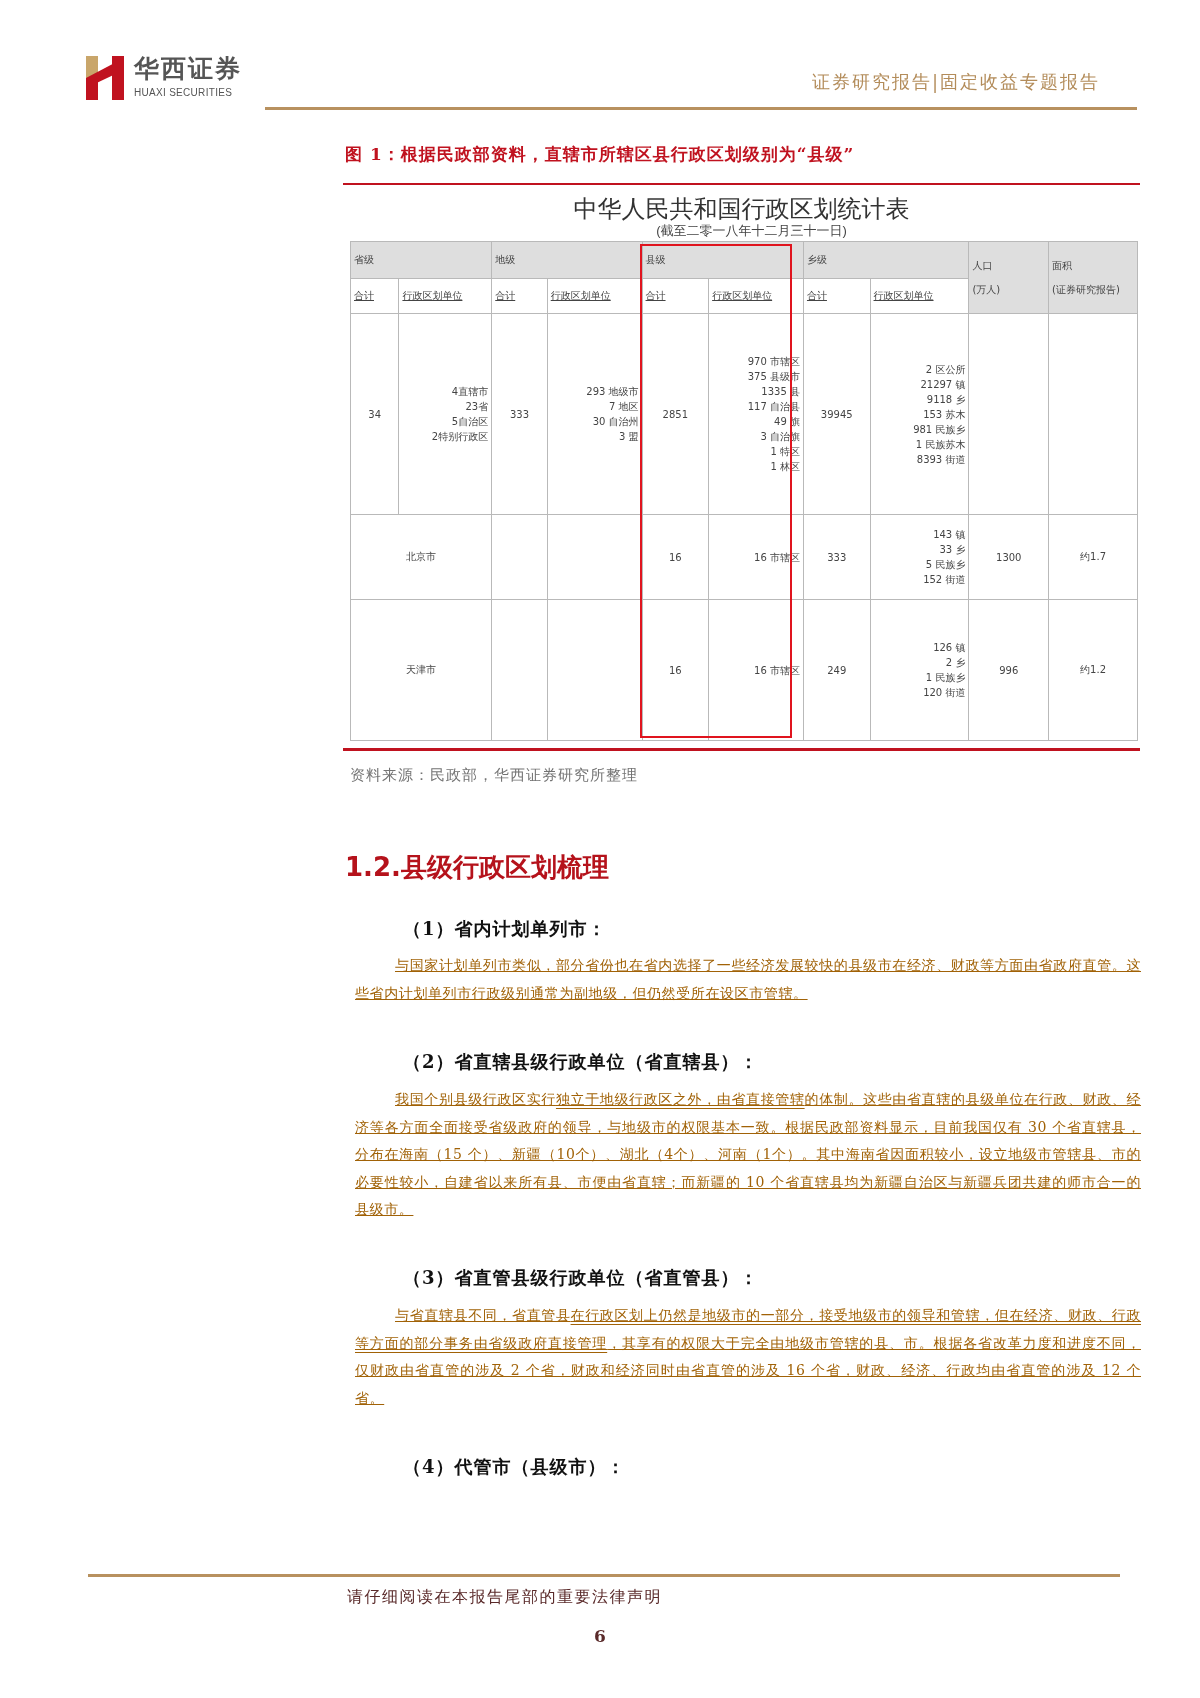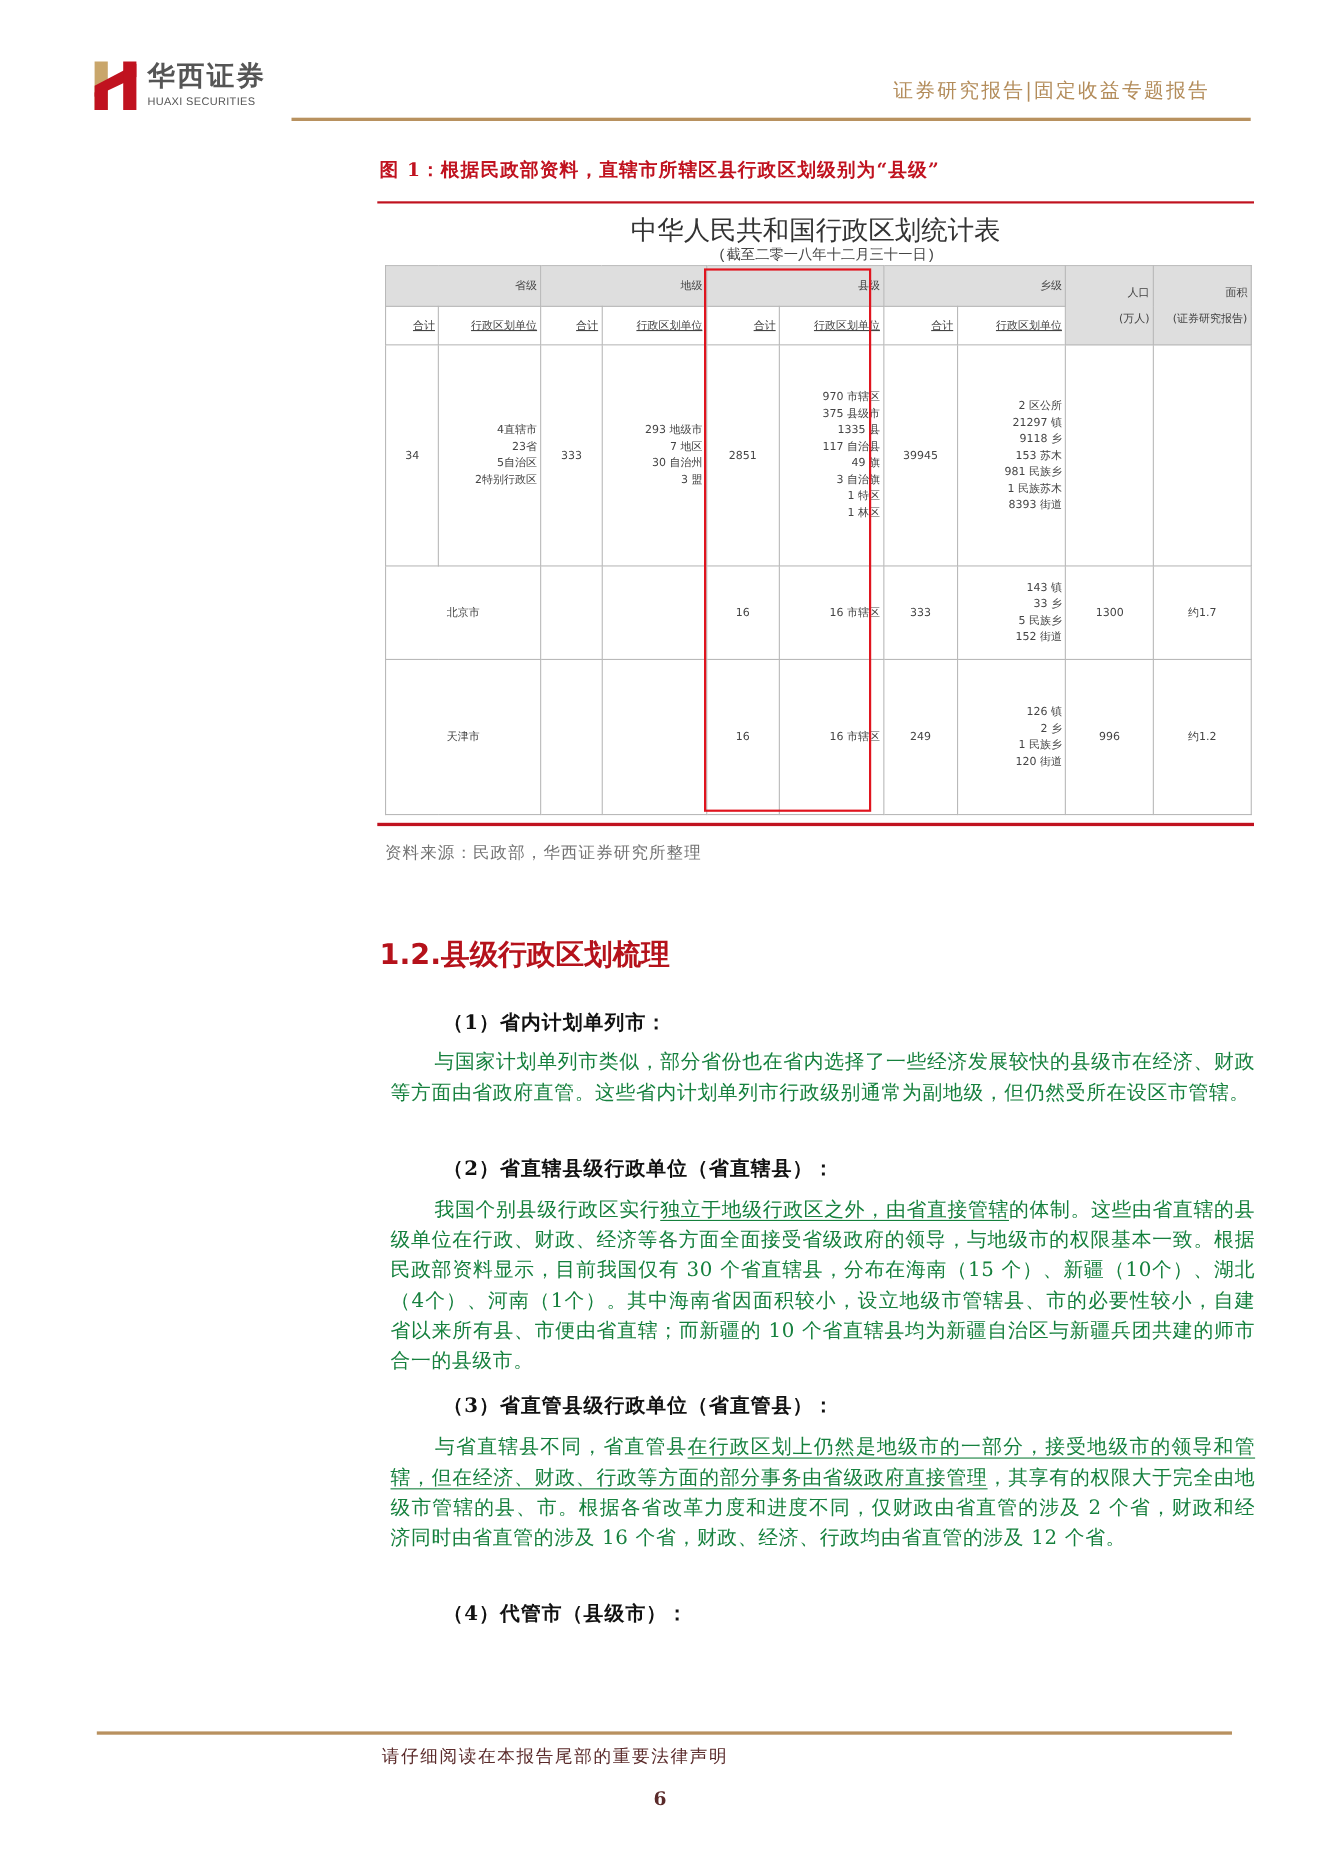--- a/index.html
+++ b/index.html
@@ -9,38 +9,38 @@
   .logo{left:84px;top:54px;width:42px;height:46px;}
   .logo-cn{left:134px;top:52px;font-family:"DejaVu Sans","Liberation Sans",sans-serif;font-size:25px;font-weight:bold;color:#555;letter-spacing:2px;}
   .logo-en{left:134px;top:87px;font-family:"Liberation Sans","DejaVu Sans",sans-serif;font-size:10px;color:#555;letter-spacing:0.3px;}
   .header-right{left:812px;top:70px;font-size:18px;color:#b38c5a;letter-spacing:2px;}
   .header-rule{left:265px;top:107px;width:872px;height:3px;background:#b8915f;}
   
   .fig-title{left:345px;top:143px;font-size:17px;font-weight:bold;color:#c0121f;letter-spacing:1px;}
   .fig-rule-top{left:343px;top:183px;width:797px;height:2px;background:#c0121f;}
   .fig-rule-bottom{left:343px;top:748px;width:797px;height:3px;background:#c0121f;}
   .table-title{left:343px;width:797px;top:193px;text-align:center;font-family:"DejaVu Sans","Liberation Sans",sans-serif;font-size:24px;color:#333;}
-  .table-subtitle{left:343px;width:797px;top:222px;text-align:center;font-family:Liberation Mono, monospace;font-size:13px;color:#444;padding-left:20px;box-sizing:border-box;}
+  .table-subtitle{left:343px;width:797px;top:222px;text-align:center;font-family:Liberation Sans, sans-serif;font-size:13px;color:#444;padding-left:20px;box-sizing:border-box;}
   table.stats{position:absolute;left:350px;top:241px;width:788px;border-collapse:collapse;font-family:"DejaVu Sans","Liberation Sans",sans-serif;font-size:10px;color:#444;table-layout:fixed;}
   table.stats td,table.stats th{border:1.5px solid #b9b9b9;padding:0 3px;font-weight:normal;}
-  table.stats th{background:#dedede;height:36px;text-align:right;}
+  table.stats th{background:#dedede;height:36px;text-align:left;}
   table.stats th.sub{background:#fff;height:34px;text-decoration:underline;}
   table.stats th.tall{background:#dedede;}
   .r{text-align:right;line-height:15px;}
   .c{text-align:center;}
   .bold{font-weight:bold;}
   .row-main td{height:200px;}
   .row-bj td{height:84px;}
   .row-tj td{height:140px;}
   .highlight{position:absolute;left:640px;top:244px;width:152px;height:494px;border:2px solid #e0141e;box-sizing:border-box;pointer-events:none;}
   .source{left:350px;top:766px;font-size:15px;color:#737373;letter-spacing:1px;text-align:center;}
   
   .section-title{left:345px;top:850px;font-family:"DejaVu Sans","Liberation Sans",sans-serif;font-size:26px;font-weight:bold;color:#b5121b;}
   .subhead{position:absolute;left:403px;font-size:18px;font-weight:bold;color:#111;letter-spacing:1px;}
-  .para{position:absolute;left:355px;width:786px;font-size:18px;line-height:27.5px;color:#15803d;text-align:justify;letter-spacing:0.6px;}
+  .para{position:absolute;left:355px;width:786px;font-size:14px;line-height:27.5px;color:#a16207;text-align:justify;letter-spacing:0.6px;text-decoration:underline;}
   .para .indent{display:inline-block;width:40px;}
   .ul{text-decoration:underline;text-underline-offset:4px;}
   
   .footer-rule{left:88px;top:1574px;width:1032px;height:3px;background:#b8915f;}
   .footer-note{left:0;width:1009px;top:1587px;text-align:center;font-size:16px;color:#5a2a2a;letter-spacing:1.5px;}
   .page-num{left:0;width:1200px;top:1626px;text-align:center;font-size:17px;font-weight:bold;color:#5a2a2a;}
 </style>
 </head>
 <body>
 

